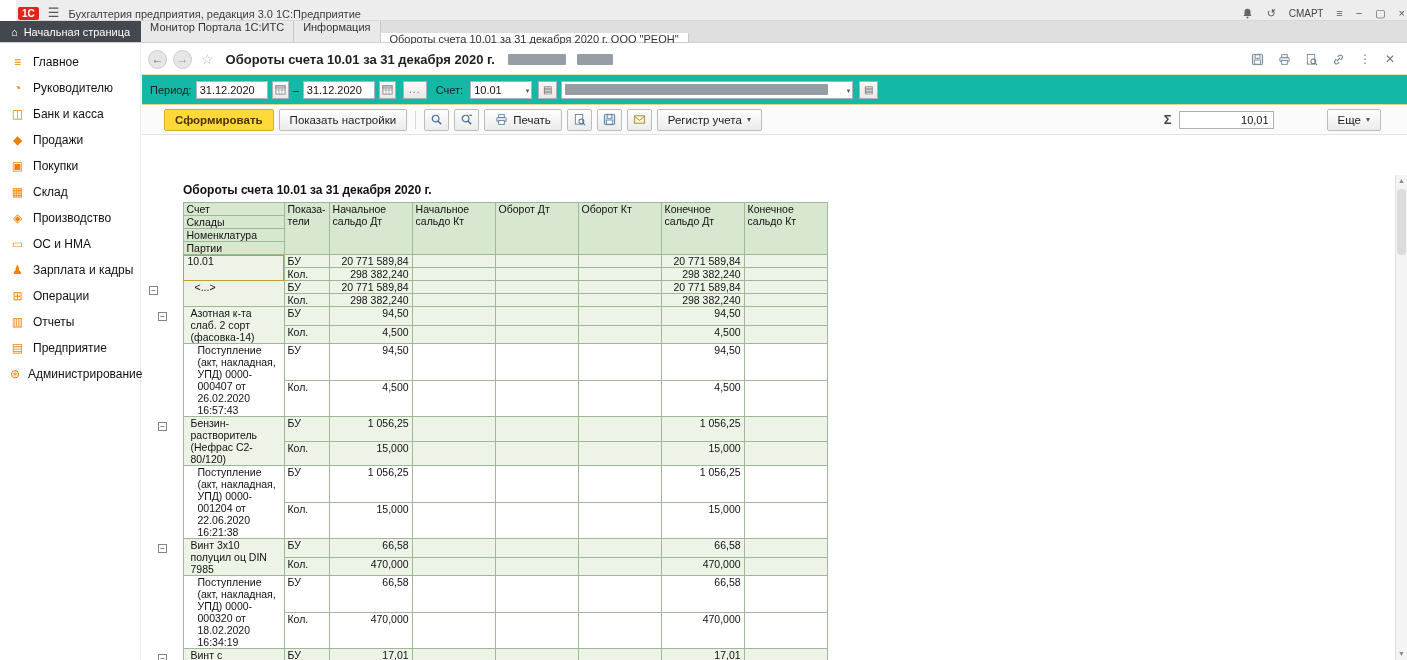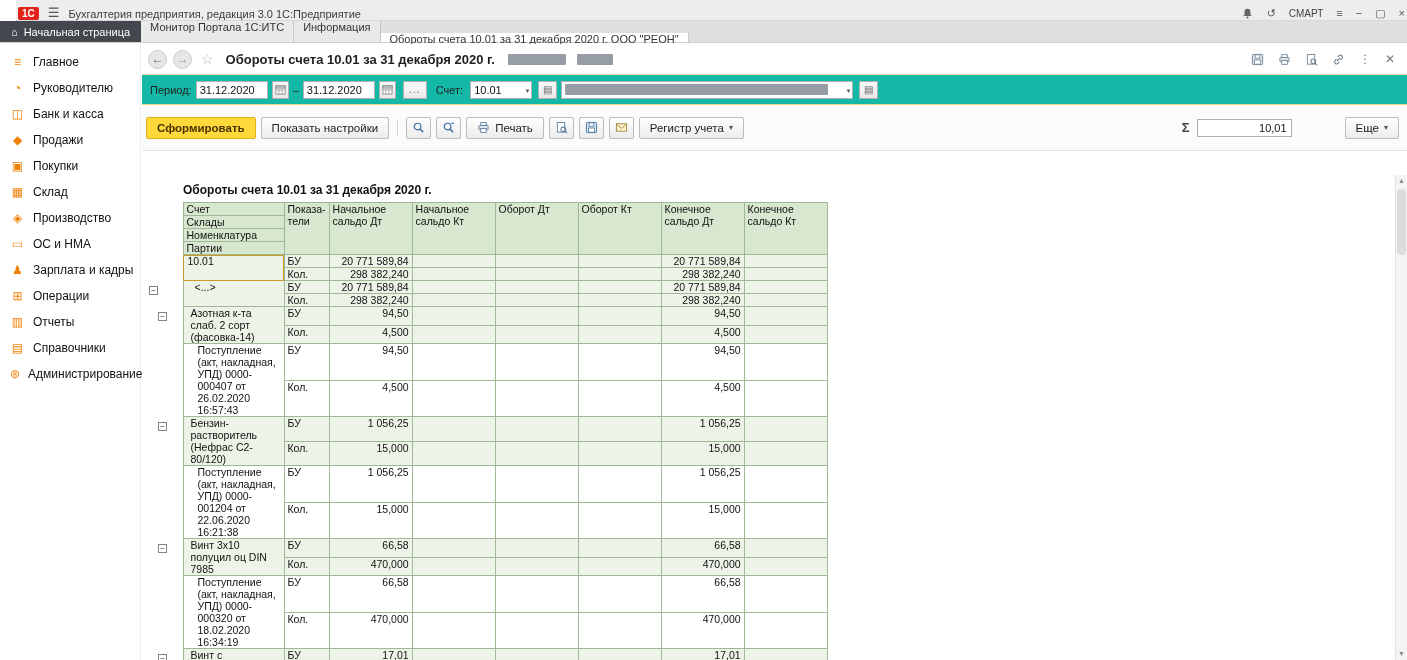--- a/index.html
+++ b/index.html
@@ -49,21 +49,21 @@
   .acct-box{width:62px;padding-right:11px;}
   .comp-box{width:292px;padding:0 13px 0 3px;}
   .combo-arrow{position:absolute;right:2px;top:5px;font-size:7px;color:#555;}
   .mini-btn{height:18px;border:1px solid #b0b0b0;background:linear-gradient(#f9f9f9,#e9e9e9);display:flex;align-items:center;justify-content:center;color:#666;}
   .cal-btn{width:17px;}
   .dots-btn{width:24px;font-size:10px;letter-spacing:1px;margin-left:3px;}
   .choose-btn{width:19px;font-size:10px;margin-left:2px;}
   .flabel{margin:0 3px 0 5px;text-align:right;}
 
   
-  #toolbar{height:46px;background:#fbfbfb;border-bottom:1px solid #e4e4e4;display:flex;align-items:center;gap:5px;padding:0 4px;}
+  #toolbar{height:30px;background:#fbfbfb;border-bottom:1px solid #e4e4e4;display:flex;align-items:center;gap:5px;padding:0 22px;}
   .btn{height:22px;display:inline-flex;align-items:center;gap:5px;padding:0 10px;background:linear-gradient(#fefefe,#ececec);border:1px solid #bcbcbc;border-radius:2px;font-size:11.5px;color:#222;white-space:nowrap;}
   .btn-primary{background:#ffd83a;border-color:#d9b01c;font-weight:bold;color:#4a3300;}
   .icon-btn{width:25px;padding:0;justify-content:center;}
   .caret{font-size:8px;color:#555;}
   .tb-sep{width:1px;height:18px;background:#d8d8d8;margin:0 3px;}
   .tb-right{margin-left:auto;display:flex;align-items:center;gap:7px;}
   .sigma{font-size:13px;font-weight:bold;color:#444;}
   .sum-inp{width:95px;height:18px;border:1px solid #b0b0b0;background:#fff;font-size:11px;display:flex;align-items:center;justify-content:flex-end;padding:0 4px;color:#111;}
   .more-btn{margin-left:46px;margin-right:4px;}
 
@@ -176,21 +176,21 @@
     <div class="side-item">
       <span class="icon">⊞</span>
       <span class="label">Операции</span>
     </div>
     <div class="side-item">
       <span class="icon">▥</span>
       <span class="label">Отчеты</span>
     </div>
     <div class="side-item">
       <span class="icon">▤</span>
-      <span class="label">Справочники</span>
+      <span class="label">Предприятие</span>
     </div>
     <div class="side-item">
       <span class="icon">⊛</span>
       <span class="label">Администрирование</span>
     </div>
   </aside>
 
 <section id="content">
 
   <div id="navrow">

